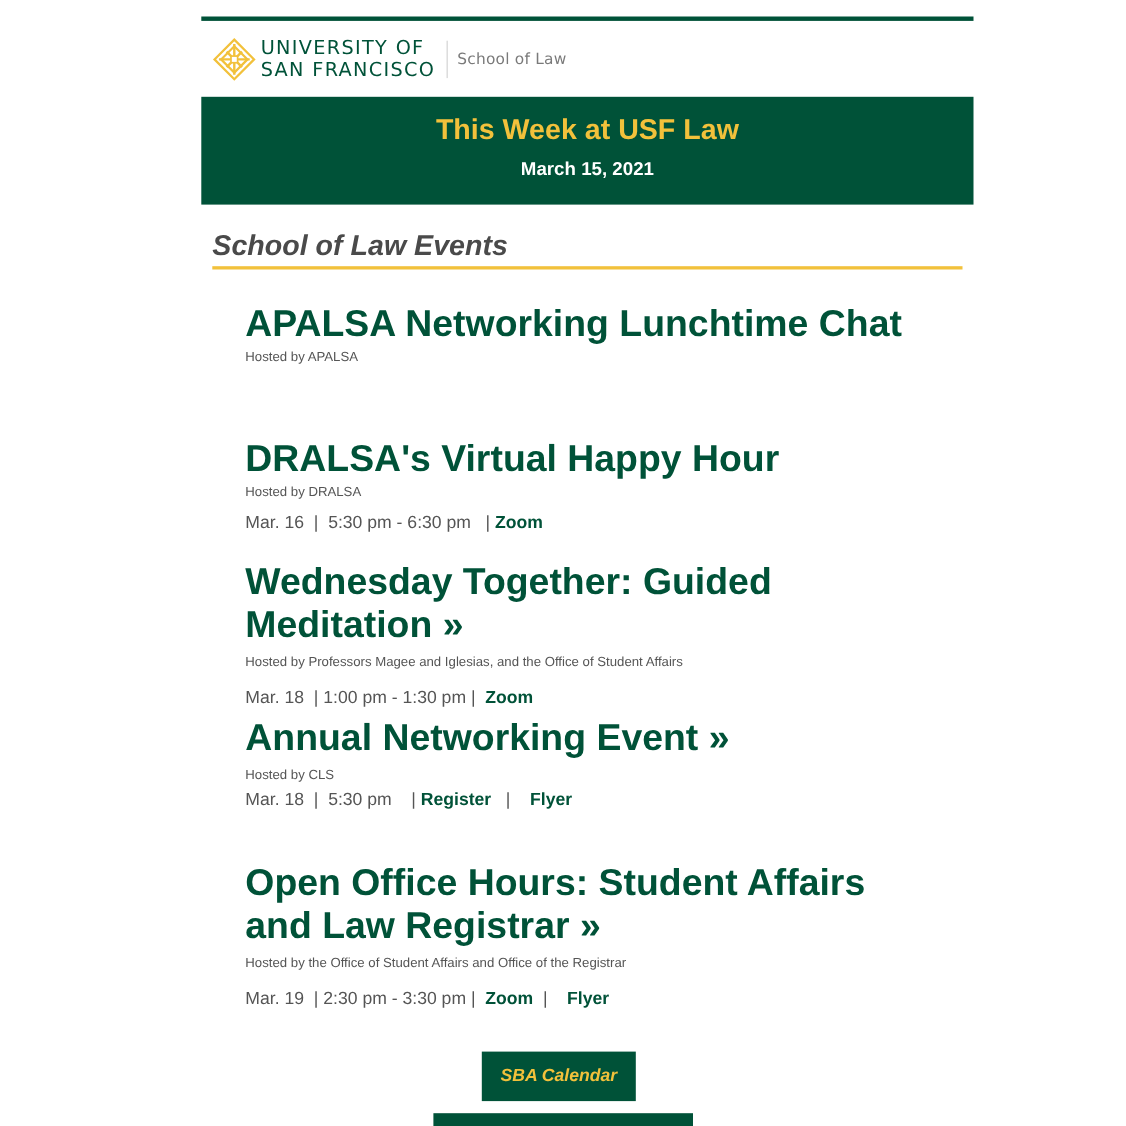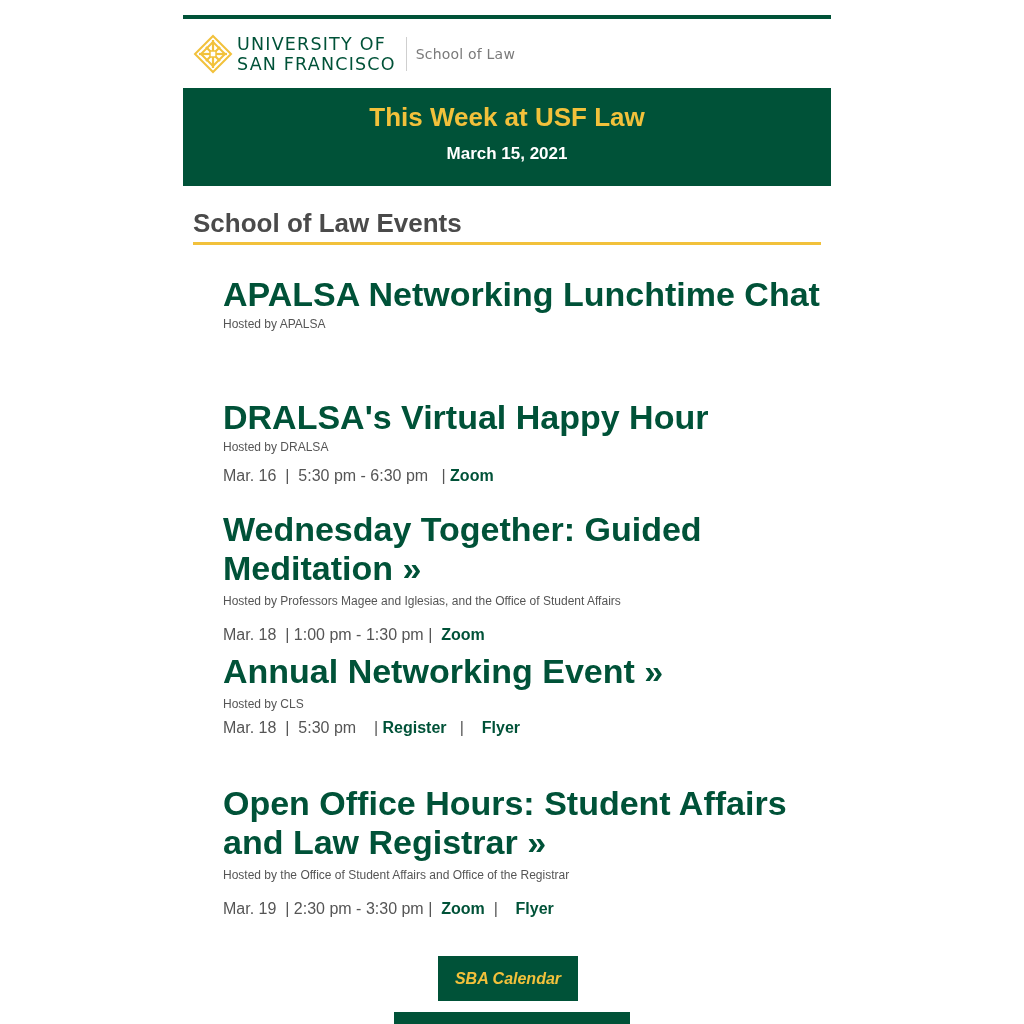--- a/index.html
+++ b/index.html
@@ -1,28 +1,28 @@
 <!DOCTYPE html>
 <html><head>
   <meta charset="utf-8">
   <style>
     html, body { margin: 0; padding: 0; background: #ffffff; }
     body { width: 1024px; height: 1024px; overflow: hidden; position: relative; font-family: "Liberation Sans", sans-serif; }
-    .wrap { position: absolute; left: 183px; top: 15px; width: 648px; }
+    .wrap { position: absolute; left: 183px; top: 15px; width: 702px; }
     .topbar { height: 4px; background: #005238; }
     .logo-row { height: 69px; display: flex; align-items: center; padding-left: 10px; box-sizing: border-box; }
     .emblem { width: 40px; height: 40px; margin-right: 4px; }
     .uni { color: #005238; font-size: 17.5px; line-height: 20px; letter-spacing: 1.2px; font-family: "DejaVu Sans", sans-serif; font-weight: normal; }
     .uni div { white-space: nowrap; }
     .sep { width: 1px; height: 34px; background: #cfcfcf; margin: 0 9px 0 10px; }
     .school { color: #7a7a7a; font-size: 14px; font-family: "DejaVu Sans", sans-serif; letter-spacing: 0.2px; }
     .banner { background: #005238; height: 98px; text-align: center; }
     .banner-title { color: #f2c13b; font-size: 26px; font-weight: bold; padding-top: 14px; height: 30px; line-height: 30px; }
     .banner-date { color: #ffffff; font-size: 17px; font-weight: bold; margin-top: 12px; line-height: 20px; }
-    .section { margin: 22px 10px 0 10px; }
+    .section { margin: 22px 10px 0 10px; font-style: italic; }
     .section-title { color: #4a4a4a; font-size: 26px; font-weight: bold; line-height: 30px; padding-bottom: 4px; border-bottom: 3px solid #f2c13b; }
     .event { position: absolute; left: 223px; width: 600px; }
     .event-title { color: #005238; font-size: 34px; font-weight: bold; line-height: 39px; margin: 0; text-decoration: none; display: block; }
     .host { color: #555555; font-size: 12px; line-height: 20px; }
     .meta { color: #555555; font-size: 16px; line-height: 20px; white-space: pre; }
     .meta a { color: #005238; font-weight: bold; text-decoration: none; }
     .btn { position: absolute; background: #005238; color: #f2c13b; font-weight: bold; font-size: 16px; text-align: center; text-decoration: none; }
   </style>
 </head>
 <body>

